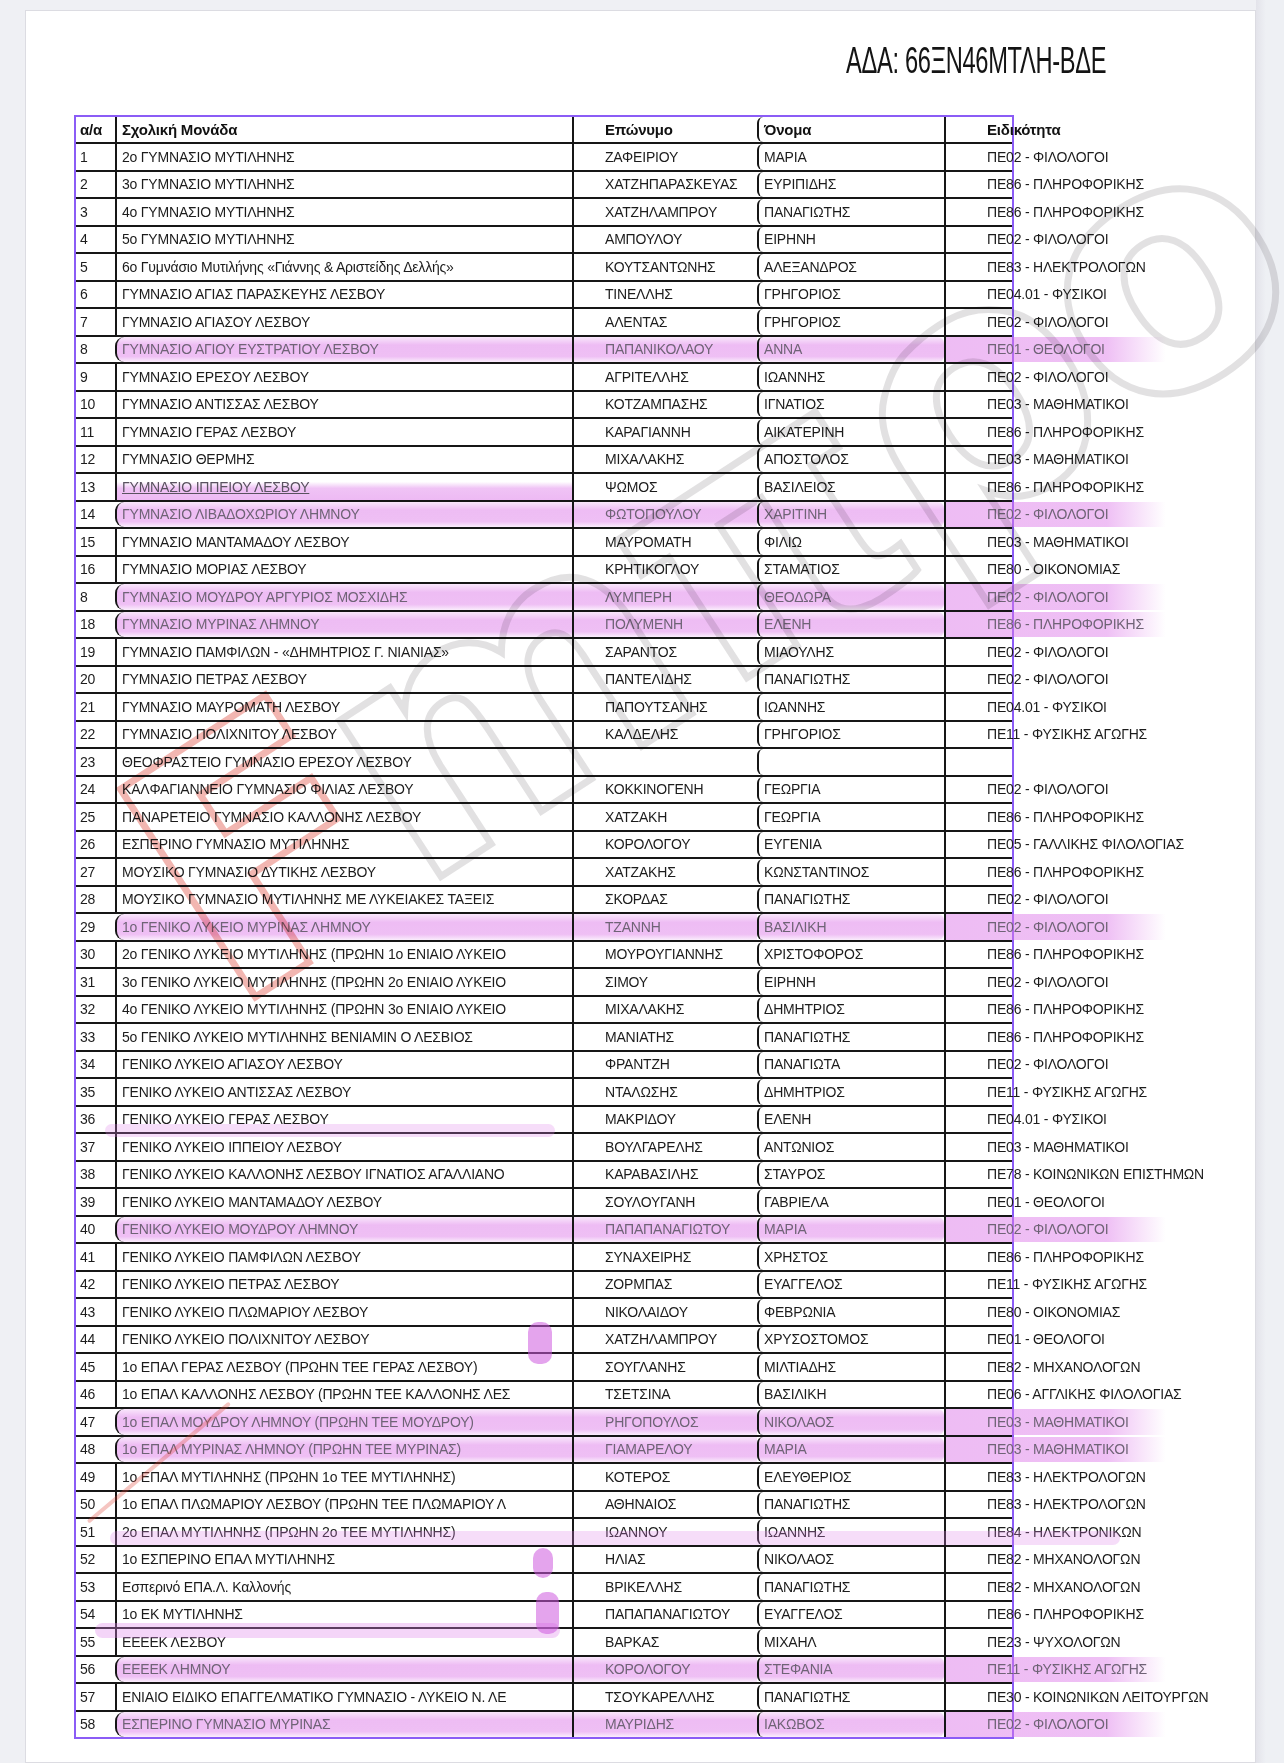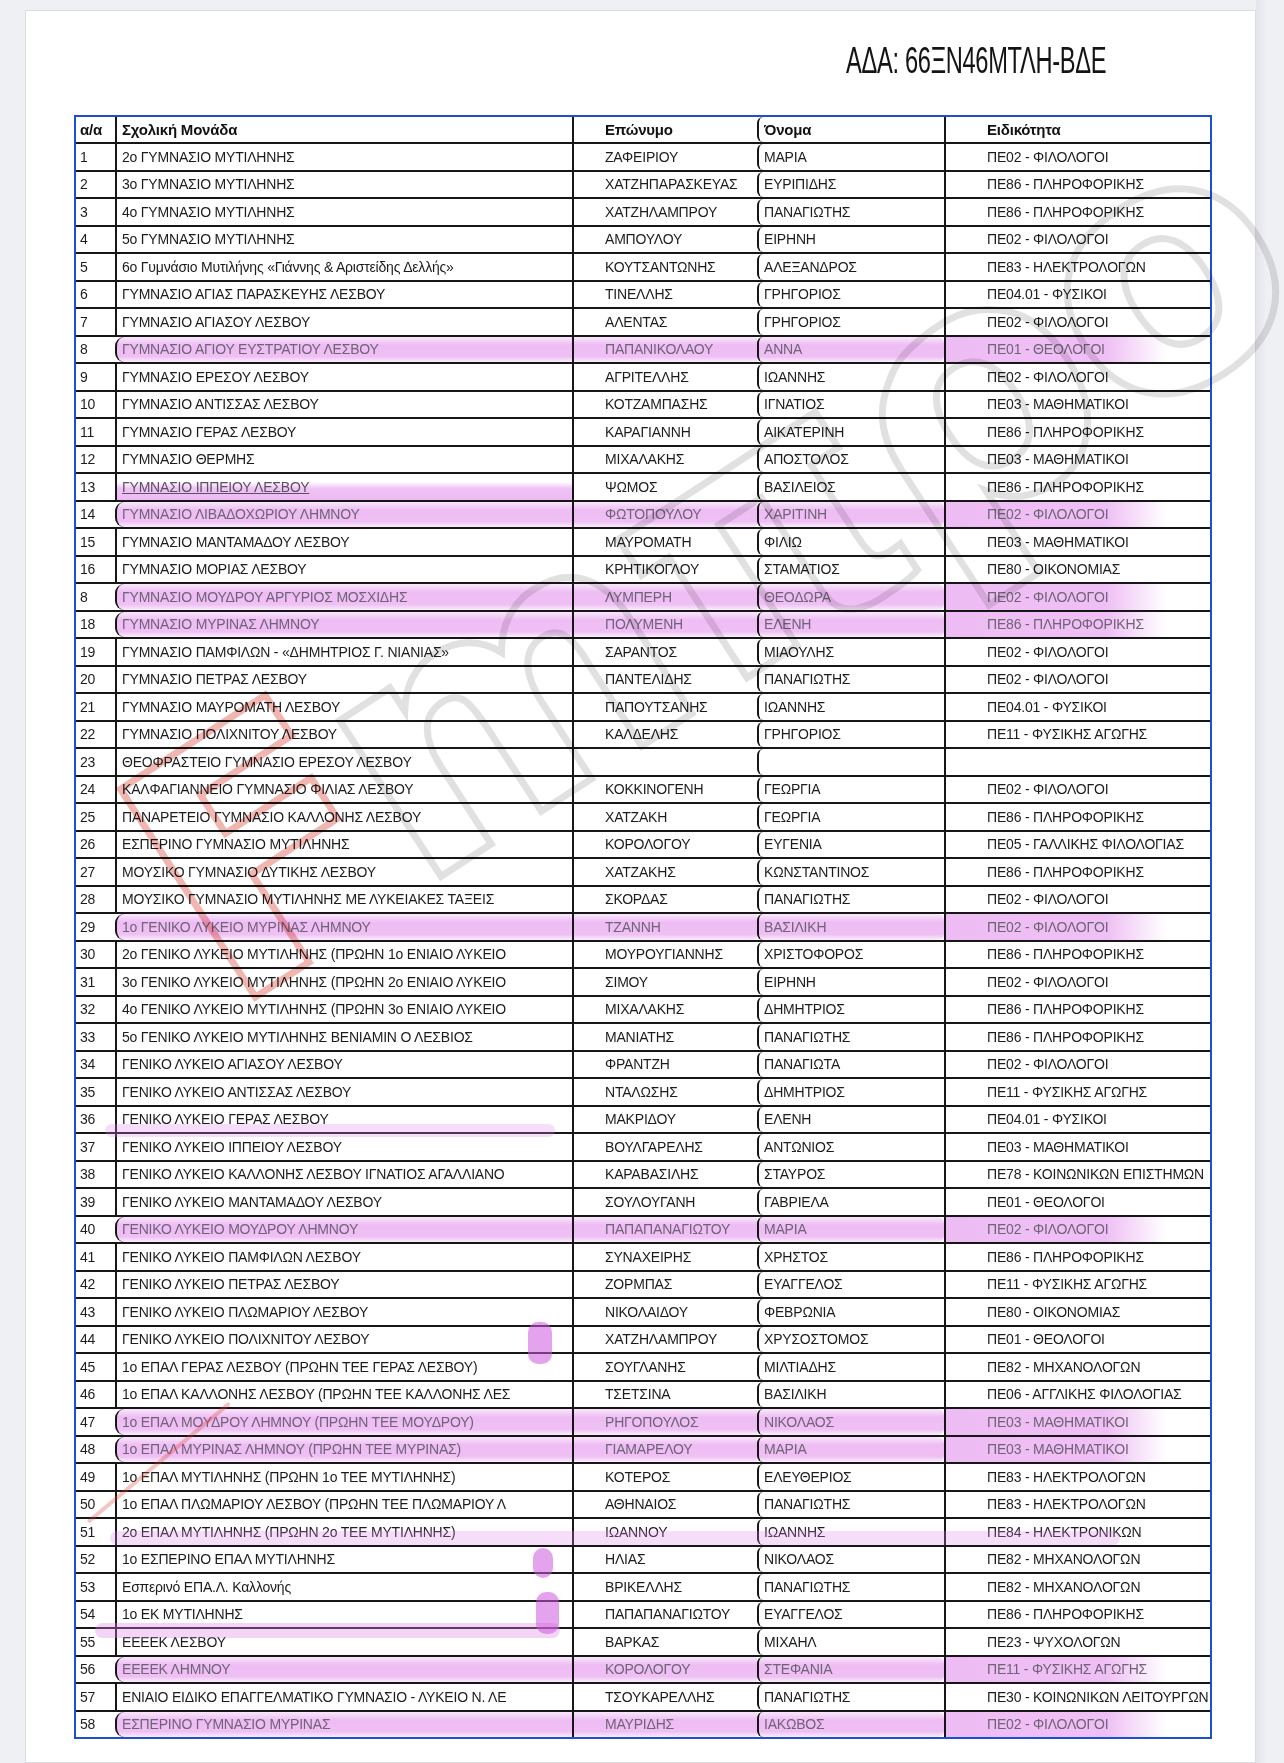--- a/index.html
+++ b/index.html
@@ -17,22 +17,22 @@
     position:absolute;right:0;top:0;width:28px;height:1763px;
     background:linear-gradient(90deg,#e3e3ea 0,#eef0f4 35%,#eef0f4 100%);
   }
   .ada{
     position:absolute;left:846px;top:40px;
     font-size:37px;font-weight:400;color:#141414;white-space:nowrap;
     transform:scaleX(0.64);transform-origin:left top;letter-spacing:-0.5px;
   }
   
   .doc-table{
-    position:absolute;left:74px;top:115px;width:1138px;
-    border:2px solid #1d4ed8;box-sizing:border-box;background:transparent;
+    position:absolute;left:74px;top:115px;width:940px;
+    border:2px solid #8b5cf6;box-sizing:border-box;background:transparent;
     z-index:10;
   }
   .trow{display:flex;height:25.5px;border-top:2px solid #161616;}
   .trow.thead{height:25px;border-top:none;}
   .c{
     box-sizing:border-box;padding:0 0 0 5px;
     font-size:14px;letter-spacing:-0.2px;color:#1c1c1c;
     white-space:nowrap;overflow:hidden;
     display:flex;align-items:center;
   }

